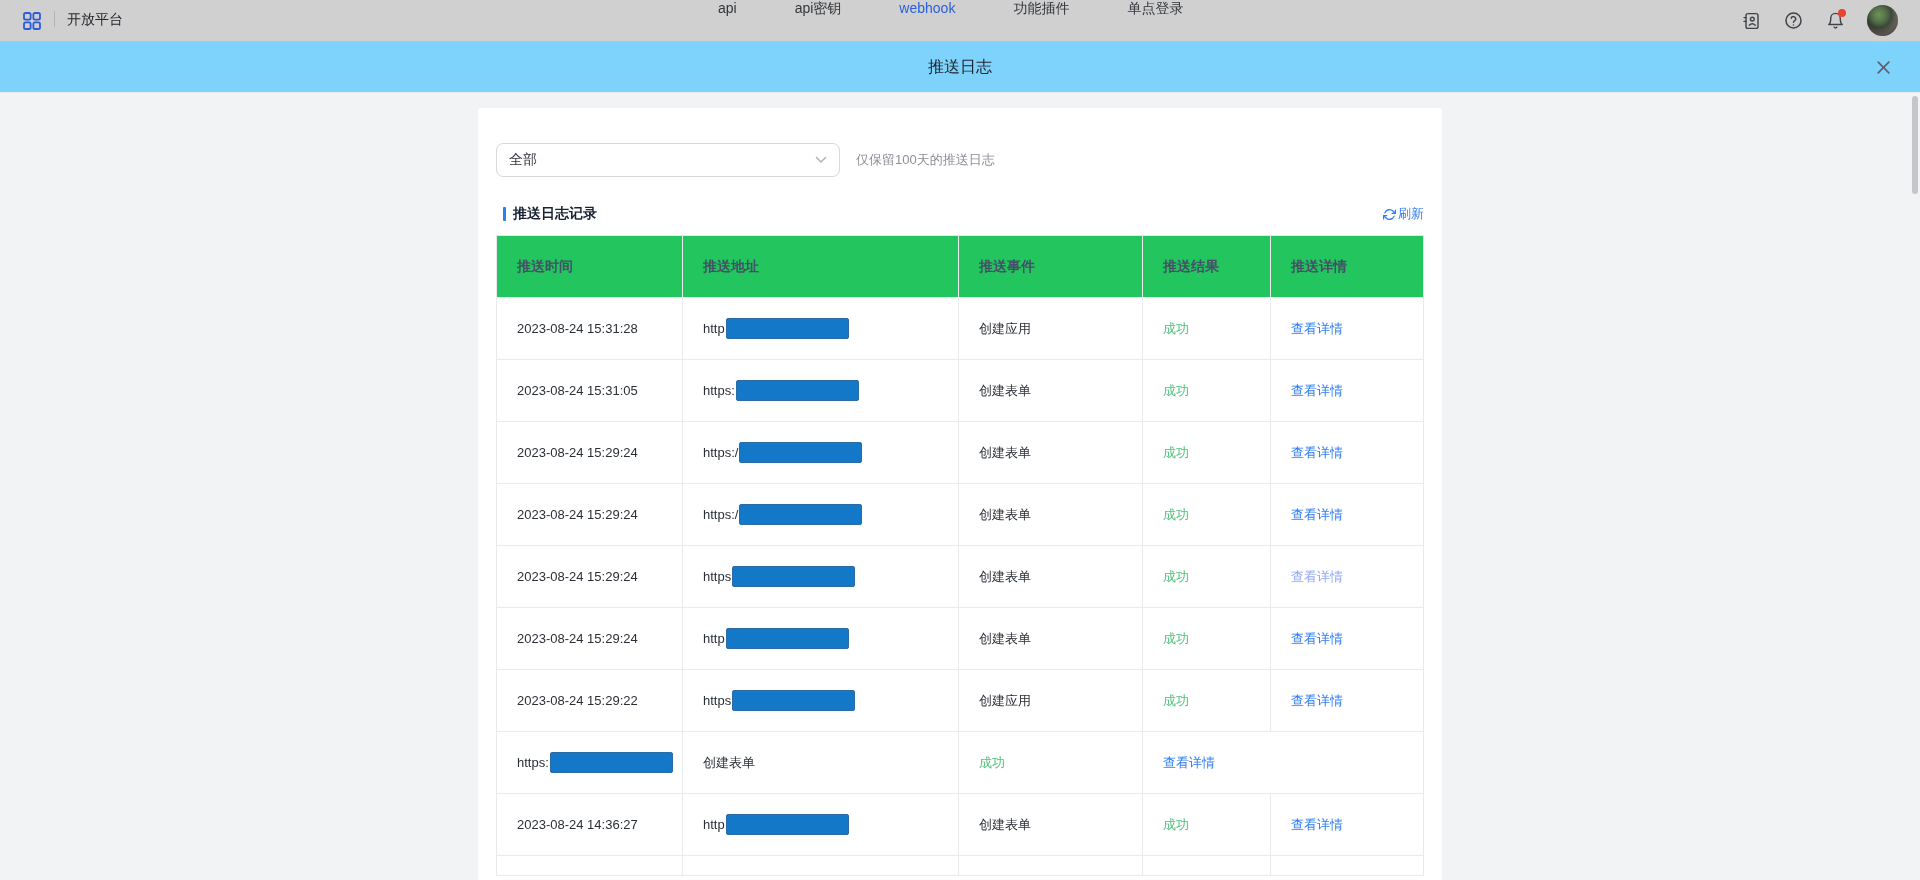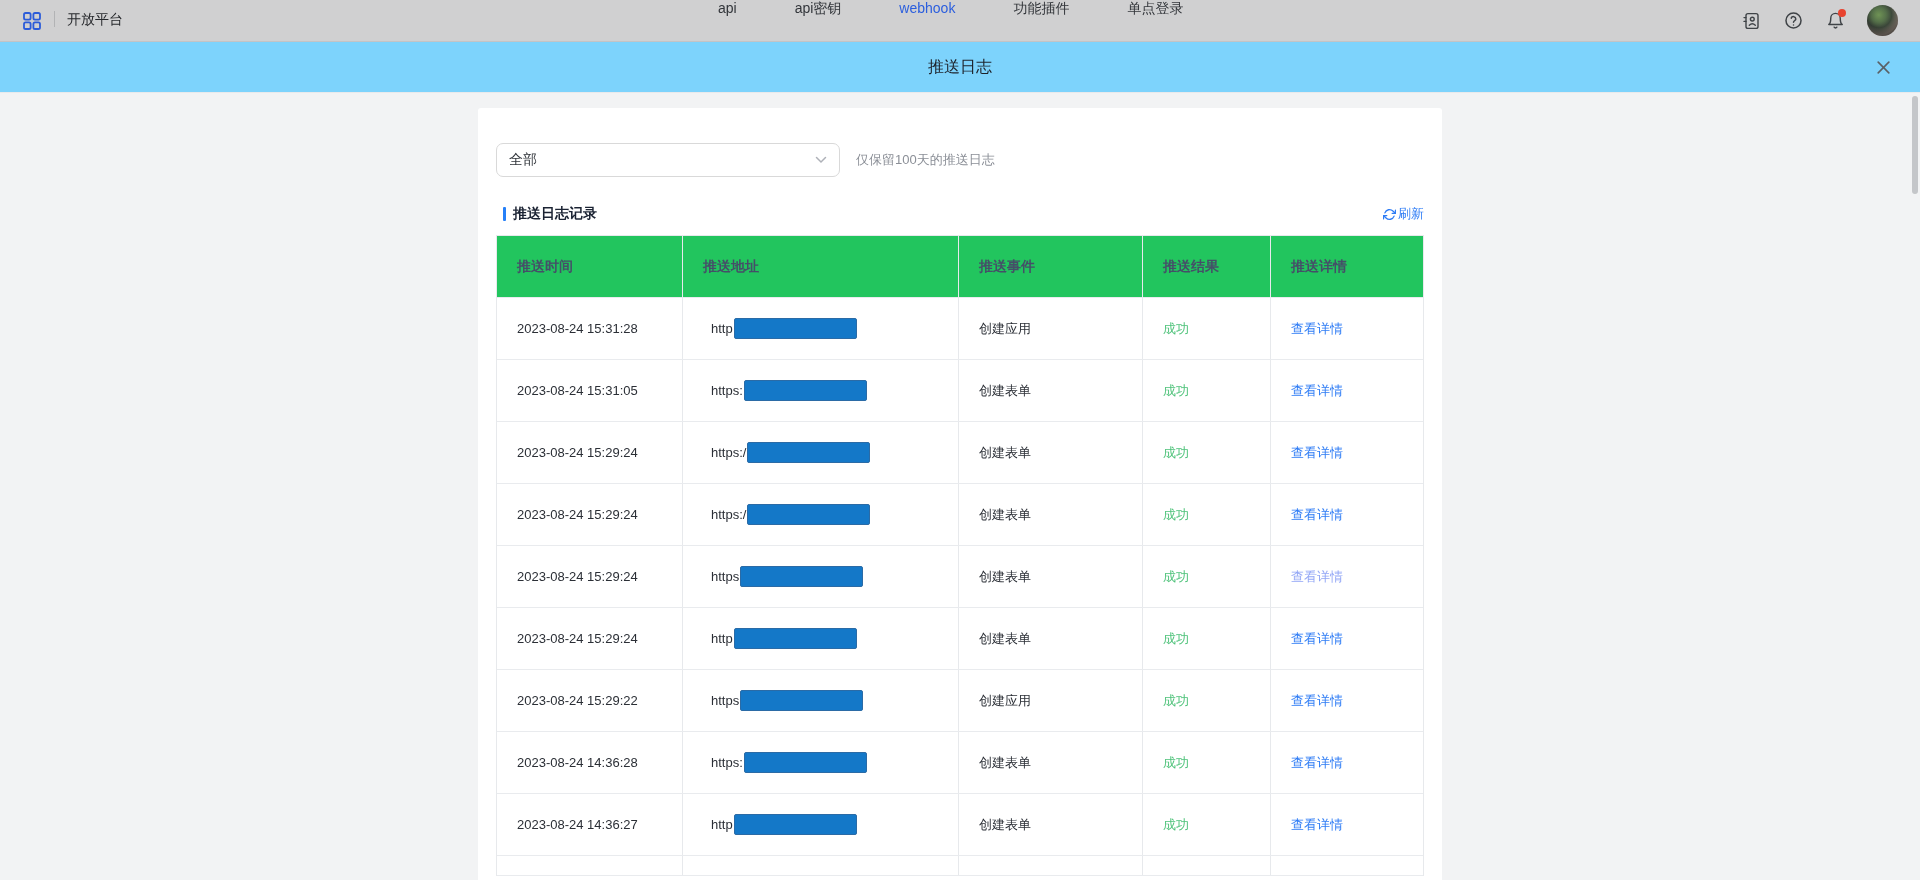--- a/index.html
+++ b/index.html
@@ -50,21 +50,21 @@
   .log-table { margin-top:12px; border:1px solid #e7e9ec; border-bottom:none; }
   .tr { display:grid; grid-template-columns:186px 276px 184px 128px 1fr; border-bottom:1px solid #e9ebee; background:#fff; }
   .tr.head { background:#22c55e; }
   .td { min-height:61px; display:flex; align-items:center; padding:0 10px 0 20px;
     border-right:1px solid #e7e9ec; font-size:13px; color:#2b2f36; overflow:hidden; }
   .td:last-child { border-right:none; }
   .tr.head .td { font-size:14px; font-weight:bold; color:#454f68; }
   .td.result { color:#4dc279; }
   .detail-link { color:#2e7cf5; cursor:pointer; text-decoration:none; }
   .detail-link.light { color:#93a7f6; }
-  .url-prefix { white-space:nowrap;margin-left:8px; }
+  .url-prefix { white-space:nowrap; }
   .redact-bar { display:inline-block; width:123px; height:21px; background:#1478c8;
     border:1px solid #2b6ba6; border-radius:2px; margin-left:1px; flex:0 0 auto; }
   .tr.partial .td { min-height:19px; }
 
   
   .scrollbar-track { position:absolute; right:0; top:93px; width:10px; height:787px; }
   .scrollbar-thumb { position:absolute; right:2px; top:3px; width:6px; height:98px; border-radius:3px; background:#c4c6c9; }
 
   svg { display:block; }
 </style>
@@ -250,21 +250,20 @@
         <span class="url-prefix">https</span>
         <span class="redact-bar"></span>
       </div>
       <div class="td">创建应用</div>
       <div class="td result">成功</div>
       <div class="td">
         <a class="detail-link">查看详情</a>
       </div>
     </div>
         <div class="tr">
-      <div class="td">2023-08-24 14:36:28</div>
       <div class="td">
         <span class="url-prefix">https:</span>
         <span class="redact-bar"></span>
       </div>
       <div class="td">创建表单</div>
       <div class="td result">成功</div>
       <div class="td">
         <a class="detail-link">查看详情</a>
       </div>
     </div>

